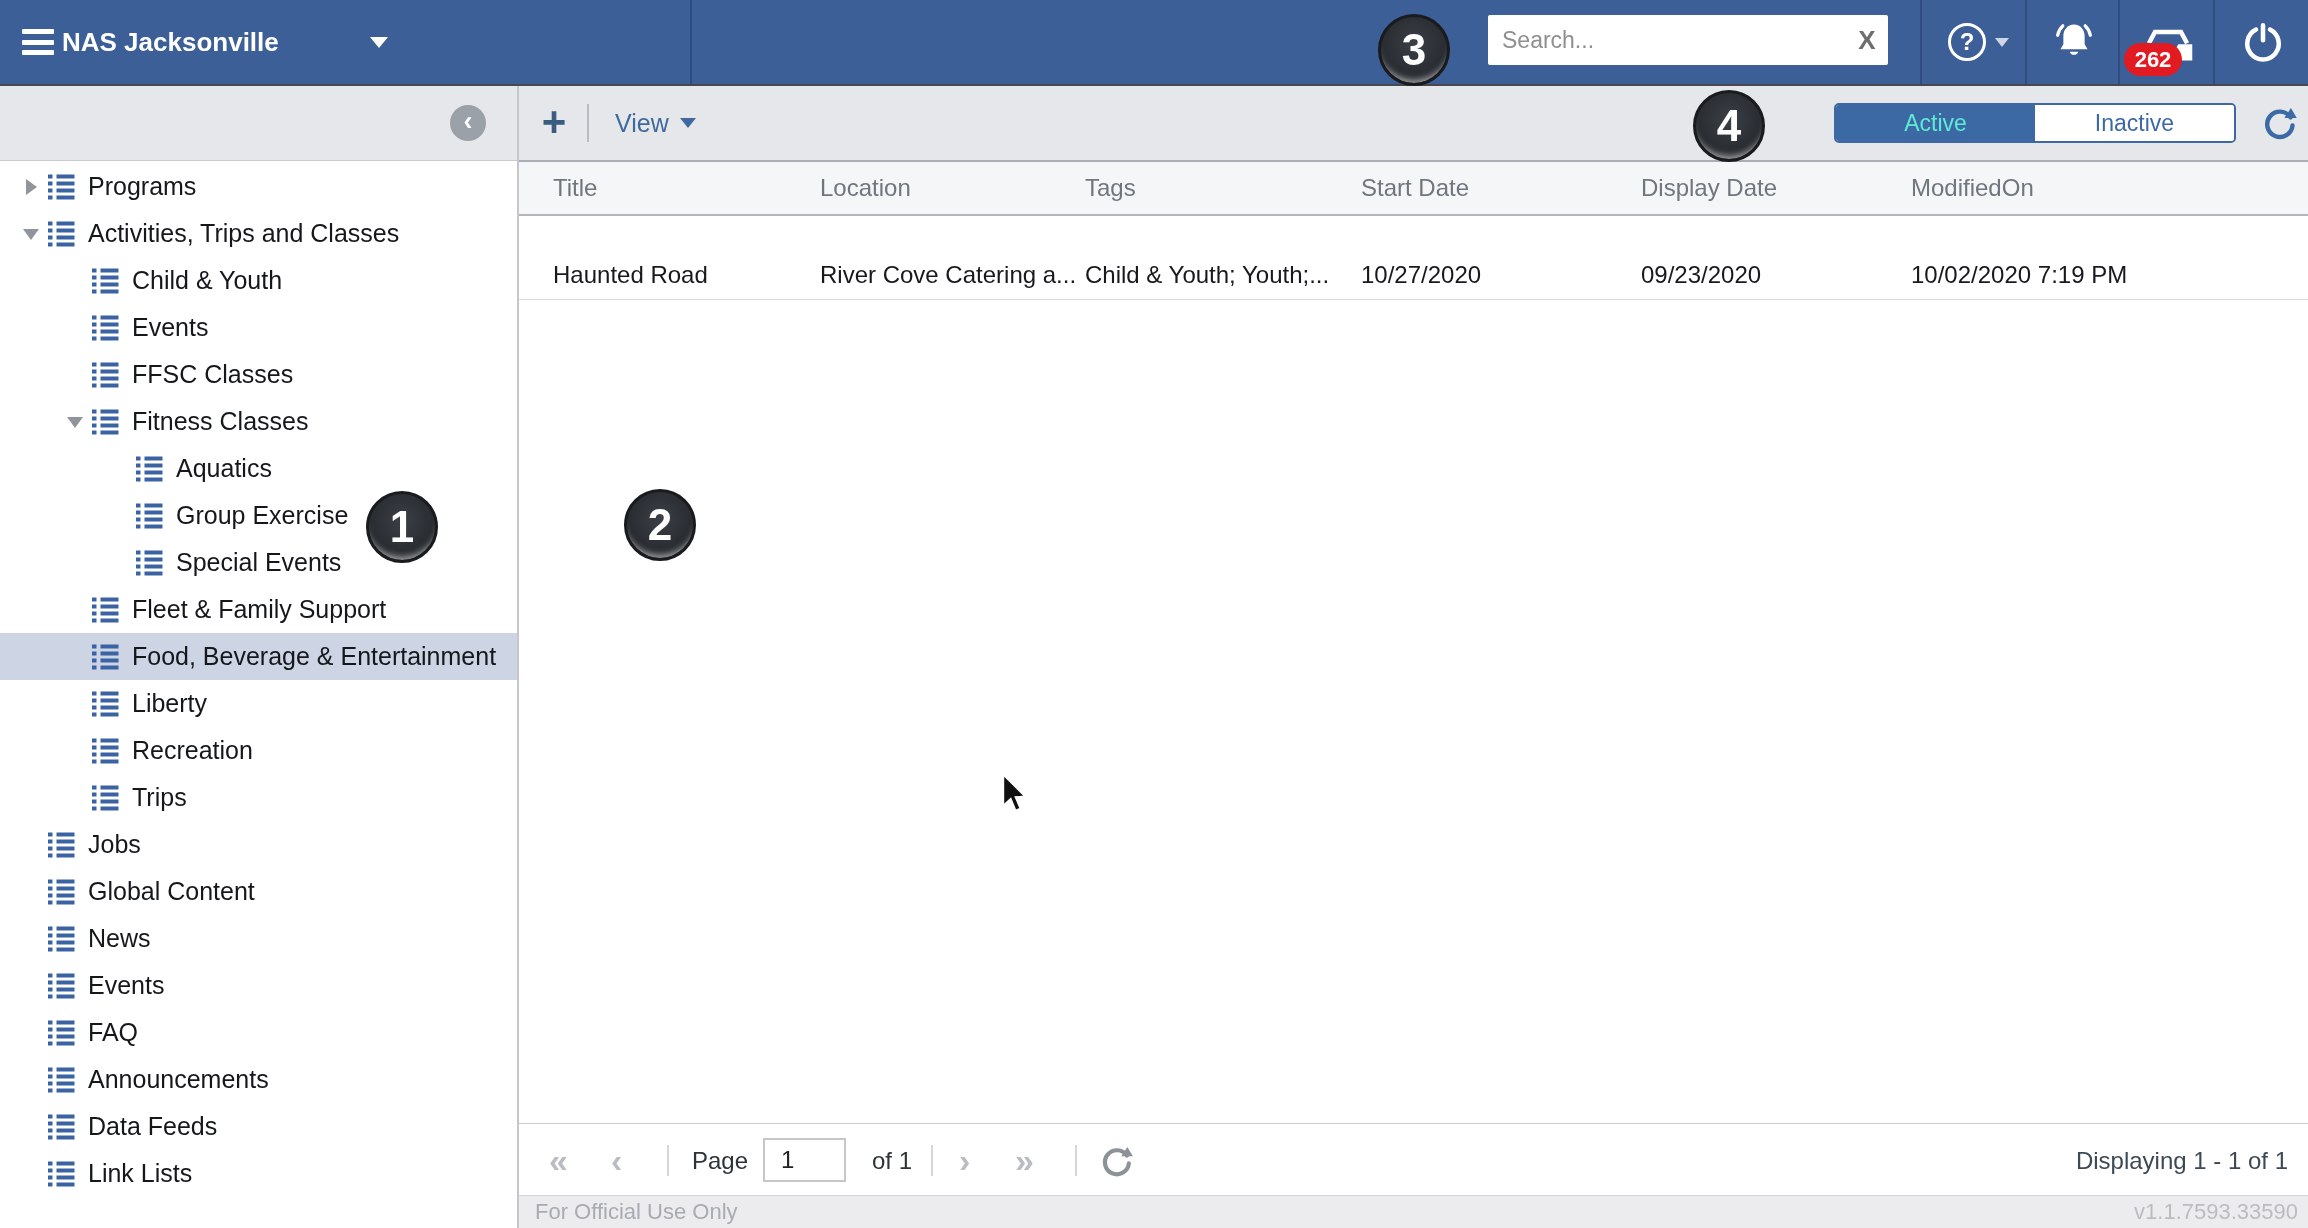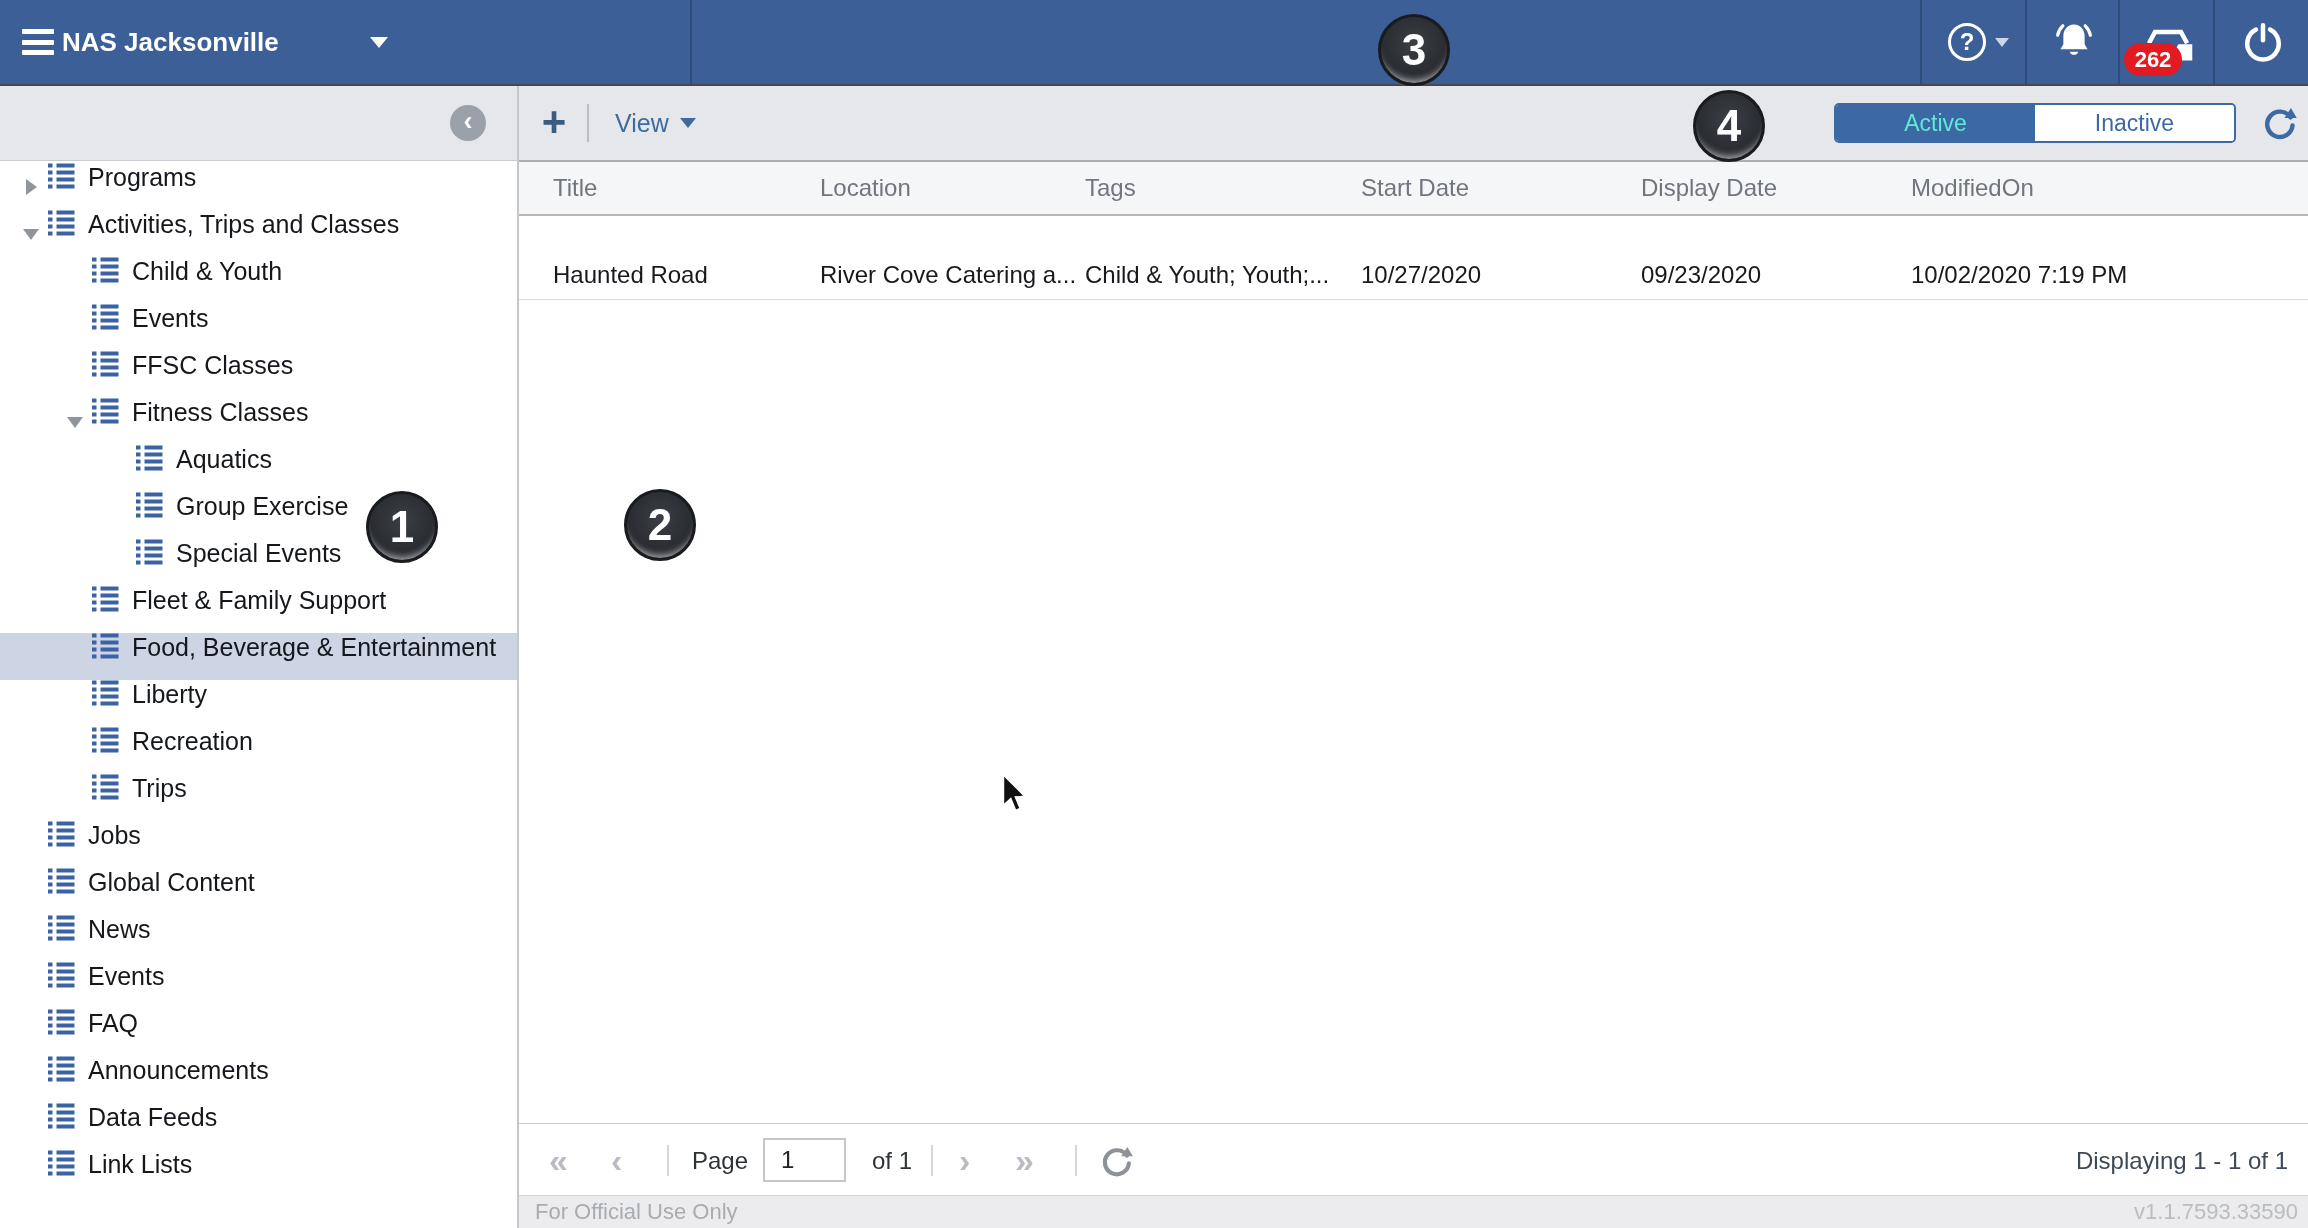--- a/index.html
+++ b/index.html
@@ -35,21 +35,21 @@
   .power-btn{position:absolute;left:2242px;top:21px;width:42px;height:42px;cursor:pointer;}
   
   .sidebar{position:absolute;left:0;top:86px;width:519px;bottom:0;background:#fff;
            border-right:2px solid #c5c7cb;box-sizing:border-box;}
   .sidebar-header{position:relative;height:74px;background:#e6e7ea;border-bottom:1px solid #c9cbd0;}
   .sidebar-title{position:absolute;left:38px;top:0;line-height:74px;font-size:25px;font-weight:bold;color:#3f4650;}
   .collapse-btn{position:absolute;left:450px;top:19px;width:36px;height:36px;border-radius:50%;
                 background:#9ba1a9;color:#fff;font-size:27px;line-height:33px;text-align:center;
                 font-weight:bold;cursor:pointer;}
   .tree{position:absolute;top:77px;left:0;right:0;bottom:0;overflow:hidden;}
-  .tree-row{display:flex;align-items:flex-start;height:47px;font-size:25px;color:#14171b;
+  .tree-row{display:flex;align-items:center;height:47px;font-size:25px;color:#14171b;
             cursor:pointer;white-space:nowrap;}
   .tree-row.lvl0{padding-left:20px}.tree-row.lvl1{padding-left:64px}.tree-row.lvl2{padding-left:108px}
   .tree-row.selected{background:#cdd4e4;}
   .caret{width:28px;height:47px;position:relative;flex:0 0 28px;}
   .caret.right::after{content:"";position:absolute;left:6px;top:16px;
        border-top:8px solid transparent;border-bottom:8px solid transparent;border-left:11px solid #90959c;}
   .caret.down::after{content:"";position:absolute;left:3px;top:19px;
        border-left:8px solid transparent;border-right:8px solid transparent;border-top:11px solid #90959c;}
   .list-icon{width:27px;height:26px;margin-right:13px;flex:0 0 27px;}
   
@@ -106,20 +106,24 @@
 <header class="topbar">
   <div class="hamburger">
       <i></i>
       <i></i>
       <i></i>
     </div>
   <div class="site-name">NAS Jacksonville</div>
   <div class="site-caret tri-down-w"></div>
   <div class="tb-vdiv" style="left:690px"></div>
 
+  <div class="search-wrap">
+    <input class="search-input" type="text" placeholder="Search..." style="">
+    <span class="search-clear">X</span>
+  </div>
 
   <div class="tb-vdiv" style="left:1920px"></div>
   <div class="help-btn">
     <div class="help-circle">?</div>
   </div>
   <div class="help-caret"></div>
   <div class="tb-vdiv" style="left:2025px"></div>
 
   <div class="bell-btn">
     <svg viewBox="0 0 24 24" width="44" height="46">

